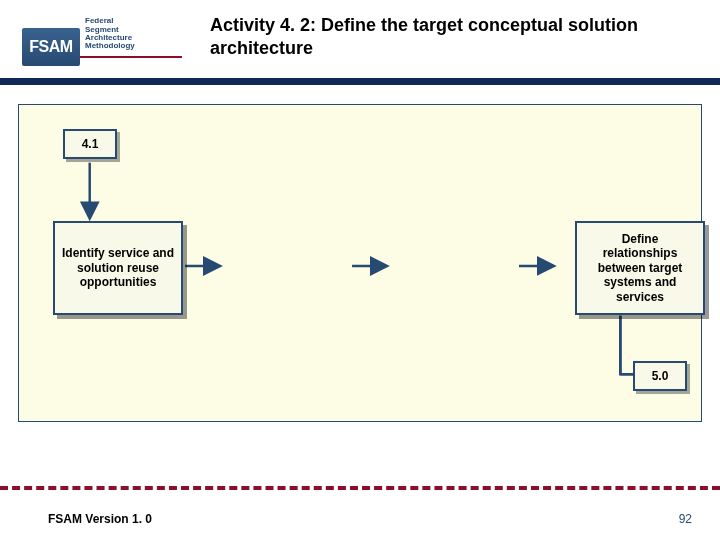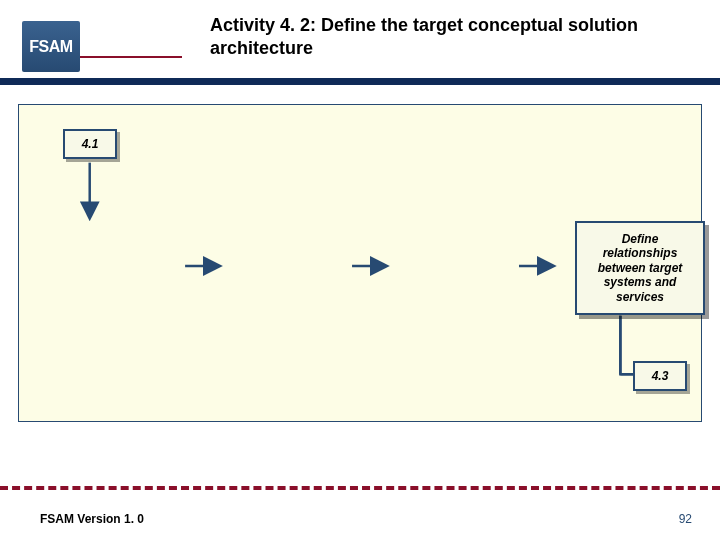--- a/index.html
+++ b/index.html
@@ -1,44 +1,50 @@
 <!DOCTYPE html>
 <html><head>
 <meta charset="utf-8">
 <style>
   * { box-sizing: border-box; margin: 0; padding: 0; }
   html, body { width: 720px; height: 540px; font-family: Arial, Helvetica, sans-serif; background: #fff; }
   .slide { width: 720px; height: 540px; position: relative; overflow: hidden; }
 
   .header { position: absolute; top: 14px; left: 0; right: 0; height: 74px; }
   .logo-wrap { position: absolute; top: 0; left: 22px; width: 160px; height: 44px; border-bottom: 2px solid #8a0f2a; padding-bottom: 2px; display: flex; align-items: center; gap: 5px; }
-  .logo-mark { width: 58px; height: 51px; background: linear-gradient(180deg,#3a628f 0%, #274a72 100%); display: flex; align-items: center; justify-content: center; color: #fff; font-weight: 900; font-size: 16px; letter-spacing: -0.5px; border-radius: 2px; margin-top: 25px; }
+  .logo-mark { width: 58px; height: 38px; background: linear-gradient(180deg,#3a628f 0%, #274a72 100%); display: flex; align-items: center; justify-content: center; color: #fff; font-weight: 900; font-size: 16px; letter-spacing: -0.5px; border-radius: 2px; margin-top: 25px; }
   .logo-text { font-size: 8px; line-height: 1.05; color: #274a72; font-weight: 700; }
   .title { position: absolute; top: 0; left: 210px; right: 20px; font-size: 18px; font-weight: 700; color: #000; line-height: 1.25; }
   .hr-navy { position: absolute; top: 78px; left: 0; right: 0; height: 7px; background: #0f2a57; }
 
-  .diagram { position: absolute; top: 104px; left: 18px; width: 684px; height: 318px; background: #fdfde6; border: 1px solid #274a72; font-style: italic; }
+  .diagram { position: absolute; top: 104px; left: 18px; width: 684px; height: 318px; background: #fdfde6; border: 1px solid #274a72; }
   .diagram svg { position: absolute; top: 0; left: 0; width: 100%; height: 100%; }
 
   .ref-box { position: absolute; width: 54px; height: 30px; background: #f8f9e8; border: 2px solid #274a72; display: flex; align-items: center; justify-content: center; font-size: 12px; font-weight: 700; color: #000; box-shadow: 3px 3px 0 rgba(0,0,0,0.35); }
   .step-box { position: absolute; width: 130px; height: 94px; background: #f8f9e8; border: 2px solid #274a72; display: flex; align-items: center; justify-content: center; text-align: center; font-size: 12px; font-weight: 700; color: #000; line-height: 1.2; padding: 6px; box-shadow: 4px 4px 0 rgba(0,0,0,0.4); }
 
   .dashed { position: absolute; bottom: 50px; left: 0; right: 0; height: 0; border-top: 4px dashed #8a0f2a; }
-  .footer { position: absolute; bottom: 14px; left: 4px; right: 0; height: 22px; }
+  .footer { position: absolute; bottom: 14px; left: 12px; right: 0; height: 22px; }
   .version { position: absolute; left: 36px; bottom: 0; font-size: 12px; font-weight: 700; color: #000; }
   .pagenum { position: absolute; right: 28px; bottom: 0; font-size: 12px; color: #274a72; }
 </style>
 </head>
 <body>
 
 <div class="slide">
 
   <div class="header">
     <div class="logo-wrap">
       <div class="logo-mark">FSAM</div>
+      <div class="logo-text">
+        <div>Federal</div>
+        <div>Segment</div>
+        <div>Architecture</div>
+        <div>Methodology</div>
+      </div>
     </div>
     <div class="title">Activity 4. 2:  Define the target conceptual solution architecture</div>
   </div>
   <div class="hr-navy"></div>
 
   <div class="diagram">
     <svg viewBox="0 0 684 318">
       <defs>
         <marker id="ah" viewBox="0 0 10 10" refX="8" refY="5" markerWidth="8" markerHeight="8" orient="auto">
           <path d="M 0 0 L 10 5 L 0 10 z" fill="#274a72"></path>
@@ -51,26 +57,29 @@
       <path d="M 604 212 L 604 271 L 658 271" fill="none" stroke="#274a72" stroke-width="2.5"></path>
       <line x1="604" y1="271" x2="658" y2="271" stroke="#274a72" stroke-width="2.5" marker-end="url(#ah)" style="visibility:hidden"></line>
       <path d="M 604 212 L 604 271" stroke="#274a72" stroke-width="2.5" fill="none"></path>
       <line x1="604" y1="271" x2="656" y2="271" stroke="#274a72" stroke-width="2.5" marker-end="url(#ah)"></line>
     </svg>
 
     <div class="ref-box" style="top:24px; left:44px;">
       <span>4.1</span>
     </div>
 
+    <div class="step-box" style="top:116px; left:34px;">
+      <span>Identify service and solution reuse opportunities</span>
+    </div>
     <div class="step-box" style="top:116px; left:556px;justify-content:flex-end;">
       <span>Define relationships between target systems and services</span>
     </div>
 
     <div class="ref-box" style="top:256px; left:614px; width:54px;">
-      <span>4.3</span>
+      <span>5.0</span>
     </div>
   </div>
 
   <div class="dashed"></div>
   <div class="footer">
     <div class="version">FSAM Version 1. 0</div>
     <div class="pagenum">92</div>
   </div>
 </div>
 

